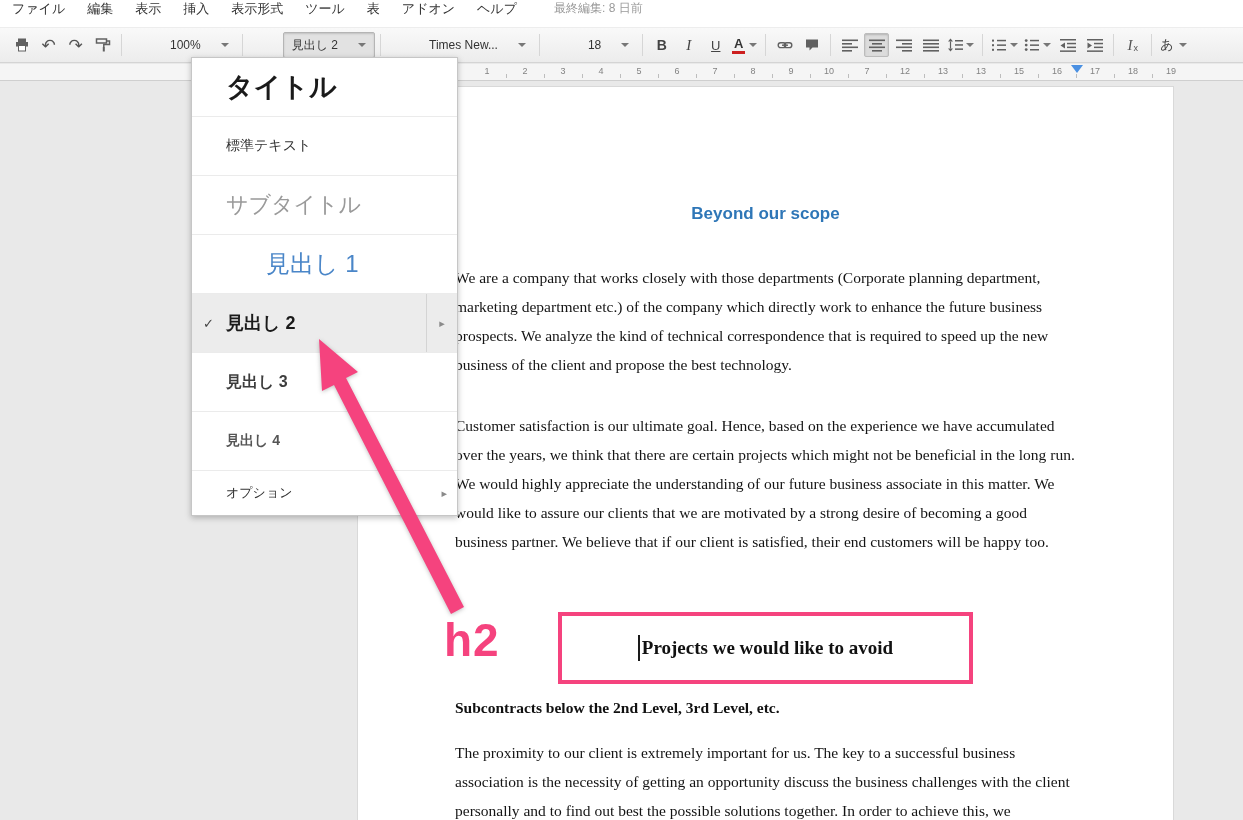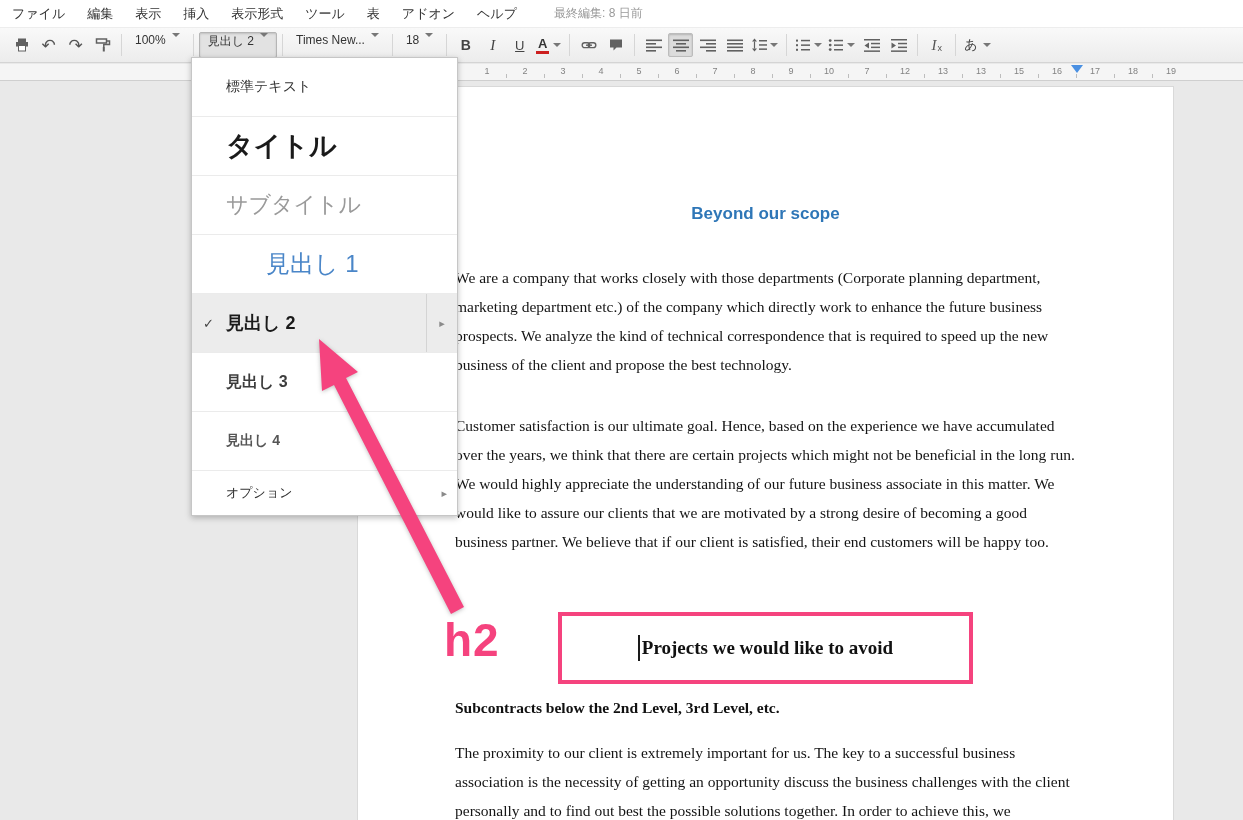--- a/index.html
+++ b/index.html
@@ -3,36 +3,36 @@
 <meta charset="utf-8">
 <style>
   html,body{margin:0;padding:0;}
   body{
     width:1243px;height:820px;position:relative;overflow:hidden;
     background:#e9e9e9;font-family:"Liberation Sans",sans-serif;
     -webkit-font-smoothing:antialiased;
   }
   
   .menubar{position:absolute;top:0;left:0;right:0;height:27px;background:#ffffff;
-    display:flex;align-items:center;padding-left:12px;z-index:5;}
+    display:flex;align-items:flex-start;padding-left:12px;z-index:5;}
   .mitem{font-size:13px;color:#333;padding:0 11px;cursor:default;white-space:nowrap;}
   .mitem:first-child{padding-left:0;}
   .last-edited{font-size:12px;color:#9a9a9a;margin-left:26px;white-space:nowrap;}
 
   
   .toolbar{position:absolute;top:27px;left:0;right:0;height:36px;box-sizing:border-box;
     background:linear-gradient(#f9f9f9,#ececec);
     border-top:1px solid #ededed;border-bottom:1px solid #d4d4d4;
     display:flex;align-items:center;padding-left:8px;z-index:5;}
   .tbtn{height:24px;min-width:25px;display:flex;align-items:center;justify-content:center;
     margin:0 1px;border-radius:2px;color:#555;box-sizing:border-box;padding:0 2px;}
   .tbtn.active{background:#dcdcdc;border:1px solid #bcbcbc;box-shadow:inset 0 1px 2px rgba(0,0,0,.18);}
   .tsep{width:1px;height:22px;background:#d6d6d6;margin:0 5px;flex:0 0 auto;}
-  .tdrop{display:flex;gap:6px;padding:0 8px;height:24px;font-size:12px;
-    color:#333;border-radius:2px;white-space:nowrap;}
+  .tdrop{display:flex;align-items:center;gap:20px;padding:0 8px;height:24px;font-size:12px;
+    color:#333;border-radius:2px;white-space:nowrap;margin-left:35px;}
   .tdrop.pressed{background:#e2e2e2;border:1px solid #b5b5b5;box-shadow:inset 0 1px 2px rgba(0,0,0,.15);}
   .caret{width:0;height:0;border-left:4px solid transparent;border-right:4px solid transparent;
     border-top:4px solid #777;flex:0 0 auto;}
   .glyph{font-size:17px;color:#555;line-height:1;}
   .b-label{font-weight:bold;font-size:14px;color:#444;}
   .i-label{font-style:italic;font-family:"Liberation Serif",serif;font-size:15px;color:#444;}
   .u-label{text-decoration:underline;font-size:13px;color:#444;}
   .a-wrap{display:flex;flex-direction:column;align-items:center;line-height:1;}
   .a-letter{font-weight:bold;font-size:13px;color:#333;}
   .red-bar{width:13px;height:3px;background:#cc1f1f;margin-top:1px;}
@@ -328,24 +328,24 @@
   <div class="boxed-heading">
     <span class="cursor"></span>
     <span class="boxed-text">Projects we would like to avoid</span>
   </div>
   <div class="subheading">Subcontracts below the 2nd Level, 3rd Level, etc.</div>
   <div class="para p3">The proximity to our client is extremely important for us. The key to a successful business association is the necessity of getting an opportunity discuss the business challenges with the client personally and to find out best the possible solutions together. In order to achieve this, we</div>
 </div>
 
 <div class="styles-menu">
   <div class="smi">
+    <span class="s-title">タイトル</span>
+  </div>
+  <div class="smi">
     <span class="s-normal">標準テキスト</span>
-  </div>
-  <div class="smi">
-    <span class="s-title">タイトル</span>
   </div>
   <div class="smi">
     <span class="s-subtitle">サブタイトル</span>
   </div>
   <div class="smi">
     <span class="s-h1">見出し 1</span>
   </div>
   <div class="smi selected">
     <span class="check">✓</span>
     <span class="s-h2">見出し 2</span>

